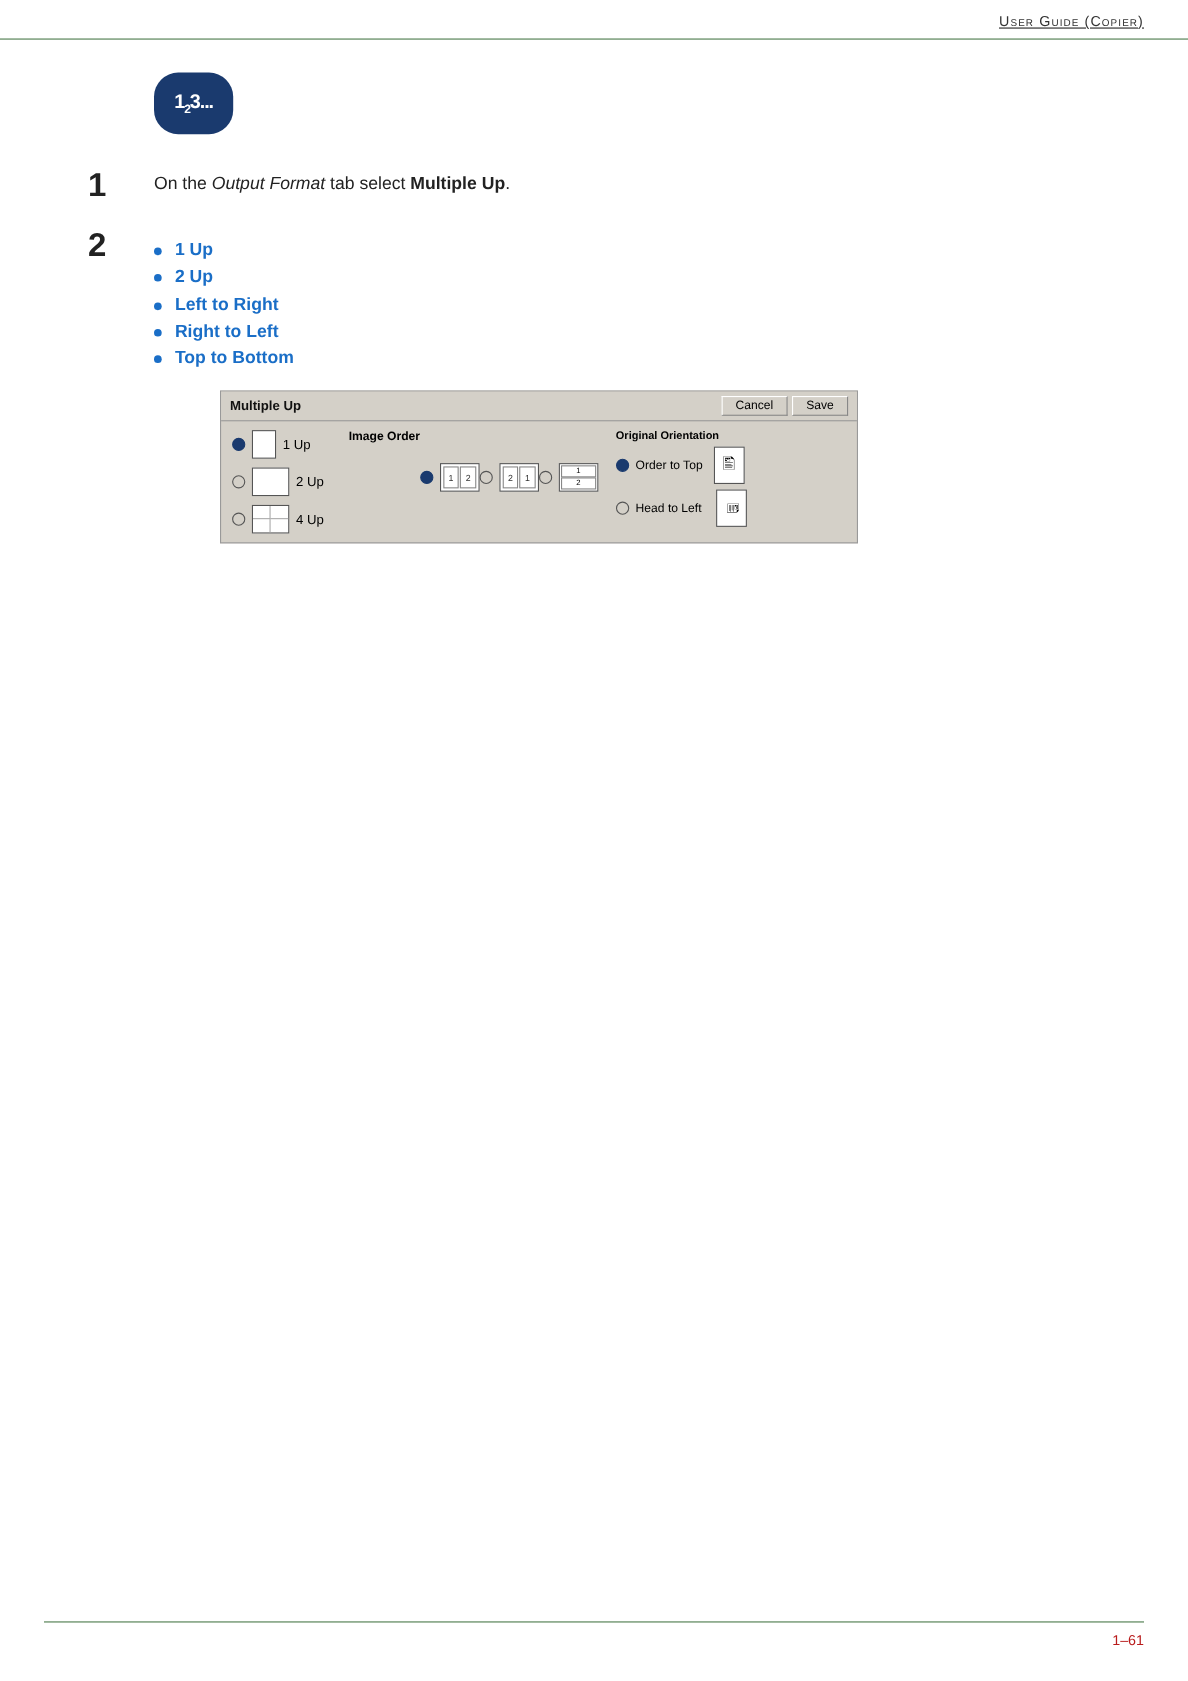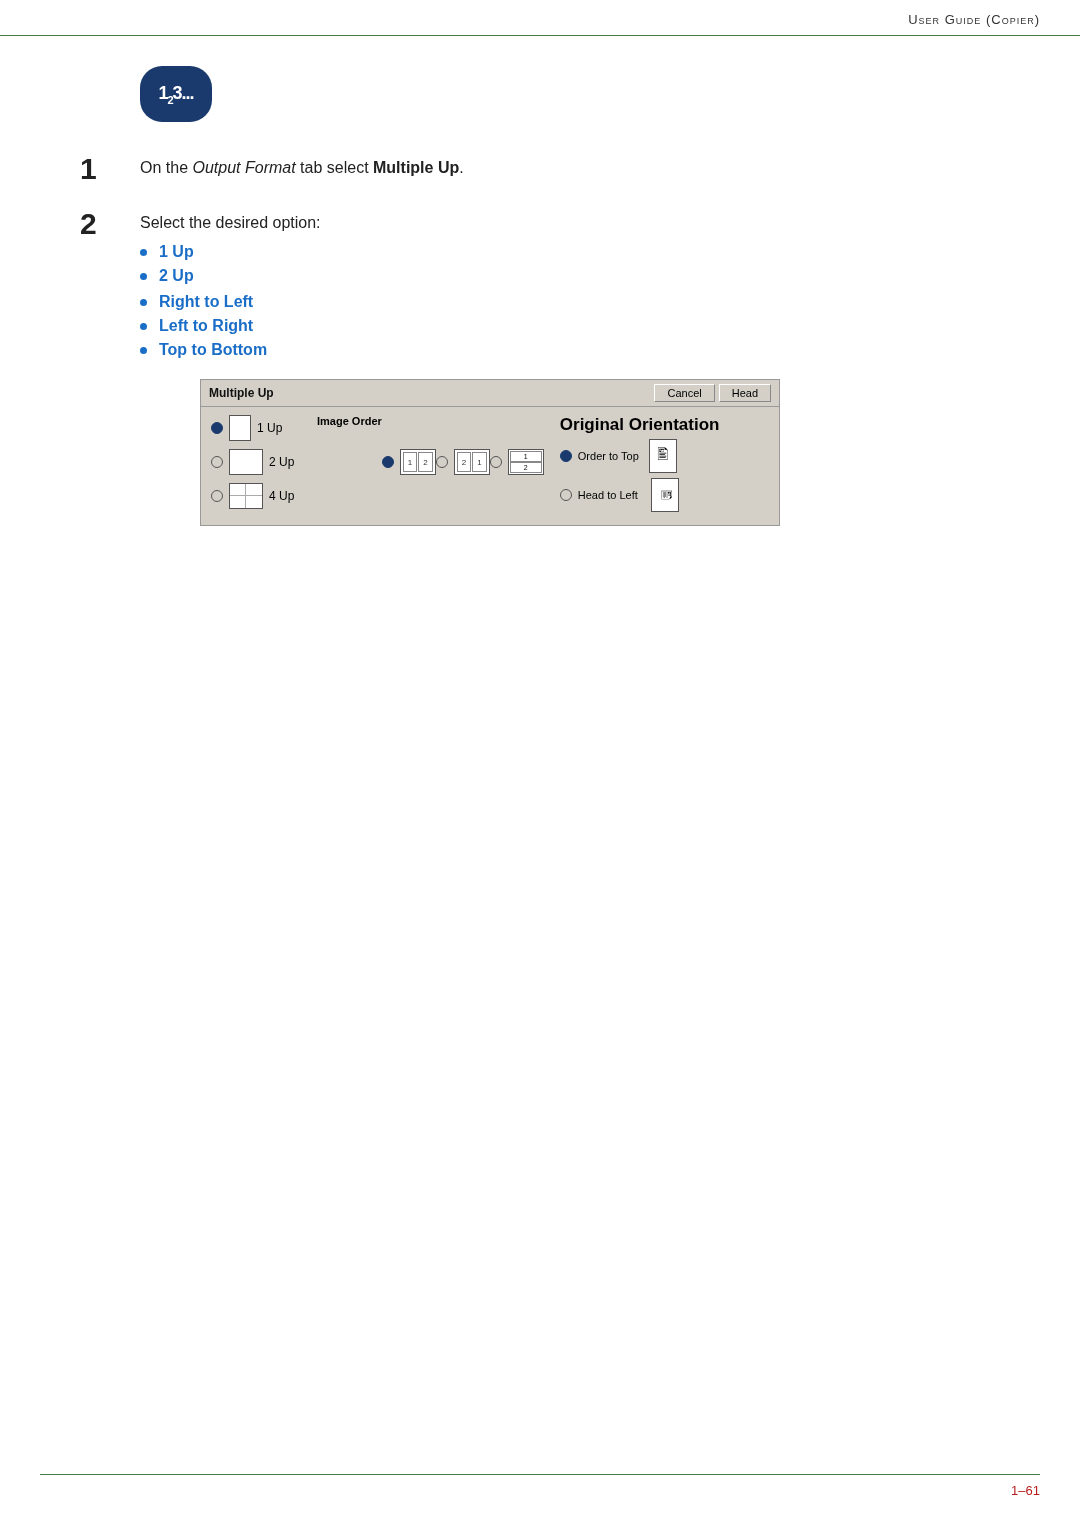--- a/index.html
+++ b/index.html
@@ -13,20 +13,21 @@
       position: relative;
     }
 
     
     .top-header {
       border-bottom: 1.5px solid #4a7a4a;
       padding: 12px 40px 8px 40px;
       display: flex;
       justify-content: flex-end;
       align-items: center;
+      text-decoration: underline;
     }
     .top-header-title {
       font-size: 13px;
       color: #333;
       letter-spacing: 1px;
       font-variant: small-caps;
     }
 
     
     .bottom-footer {
@@ -262,21 +263,21 @@
       font-size: 8px;
     }
 
     
     .orientation-panel {
       display: flex;
       flex-direction: column;
       gap: 0;
     }
     .orientation-label {
-      font-size: 17px;
+      font-size: 10px;
       font-weight: bold;
       margin-bottom: 4px;
       color: #000;
     }
     .orient-option {
       display: flex;
       align-items: center;
       gap: 6px;
       margin-bottom: 8px;
     }
@@ -309,56 +310,55 @@
     <div class="step-content">
       <p class="step-text">
         On the <em>Output Format</em> tab select <strong>Multiple Up</strong>.
       </p>
     </div>
   </div>
 
   <div class="step">
     <div class="step-number">2</div>
     <div class="step-content">
-      <p class="step-text">Select the desired option:</p>
 
       <ul class="bullet-list">
         <li>
           <span class="bullet-dot"></span>
           <span class="bullet-label-blue">1 Up</span>
         </li>
         <li>
           <span class="bullet-dot"></span>
           <span class="bullet-label-blue">2 Up</span>
         </li>
       </ul>
 
 
       <ul class="bullet-list">
         <li>
           <span class="bullet-dot" style="background:#1a6ec7;"></span>
-          <span class="bullet-label-blue">Right to Left</span>
+          <span class="bullet-label-blue">Left to Right</span>
         </li>
         <li>
           <span class="bullet-dot" style="background:#1a6ec7;"></span>
-          <span class="bullet-label-blue">Left to Right</span>
+          <span class="bullet-label-blue">Right to Left</span>
         </li>
         <li>
           <span class="bullet-dot" style="background:#1a6ec7;"></span>
           <span class="bullet-label-blue">Top to Bottom</span>
         </li>
       </ul>
 
       <div class="dialog-container">
 
         <div class="dialog-titlebar">
           <span class="dialog-title-left">Multiple Up</span>
           <div class="dialog-buttons">
             <button class="dialog-btn">Cancel</button>
-            <button class="dialog-btn">Head</button>
+            <button class="dialog-btn">Save</button>
           </div>
         </div>
 
         <div class="dialog-body">
 
           <div class="up-options">
 
             <div class="up-option">
               <div class="radio-btn selected"></div>
               <div class="page-icon" style="width:22px;height:26px;">

